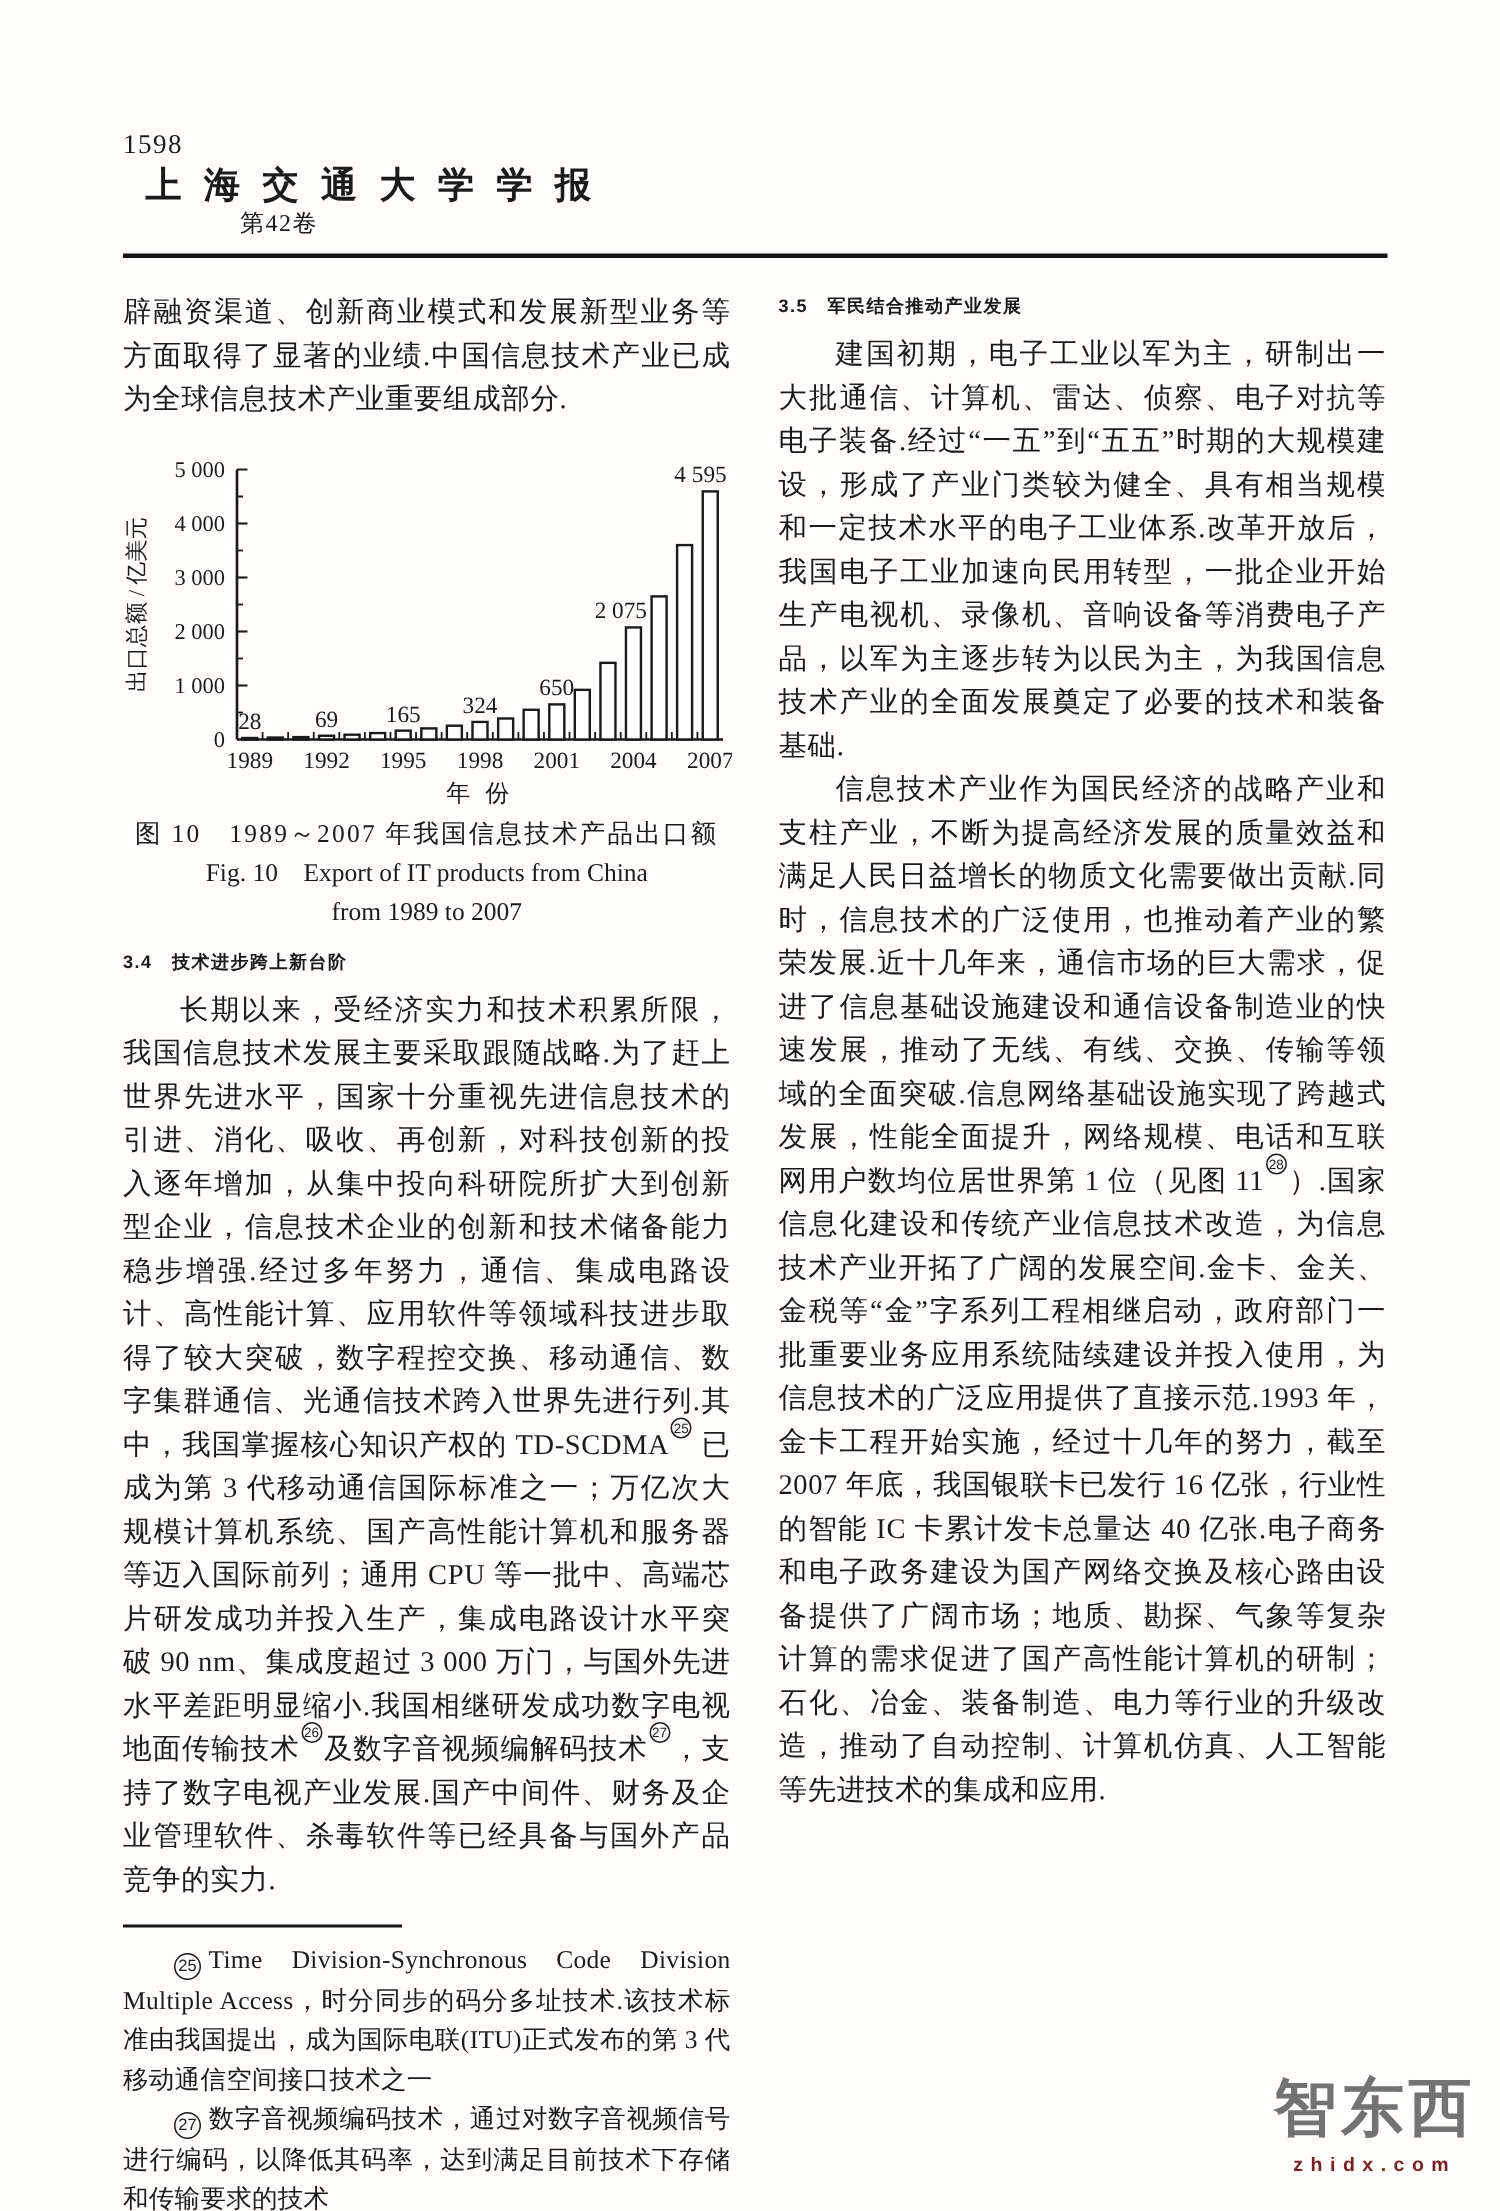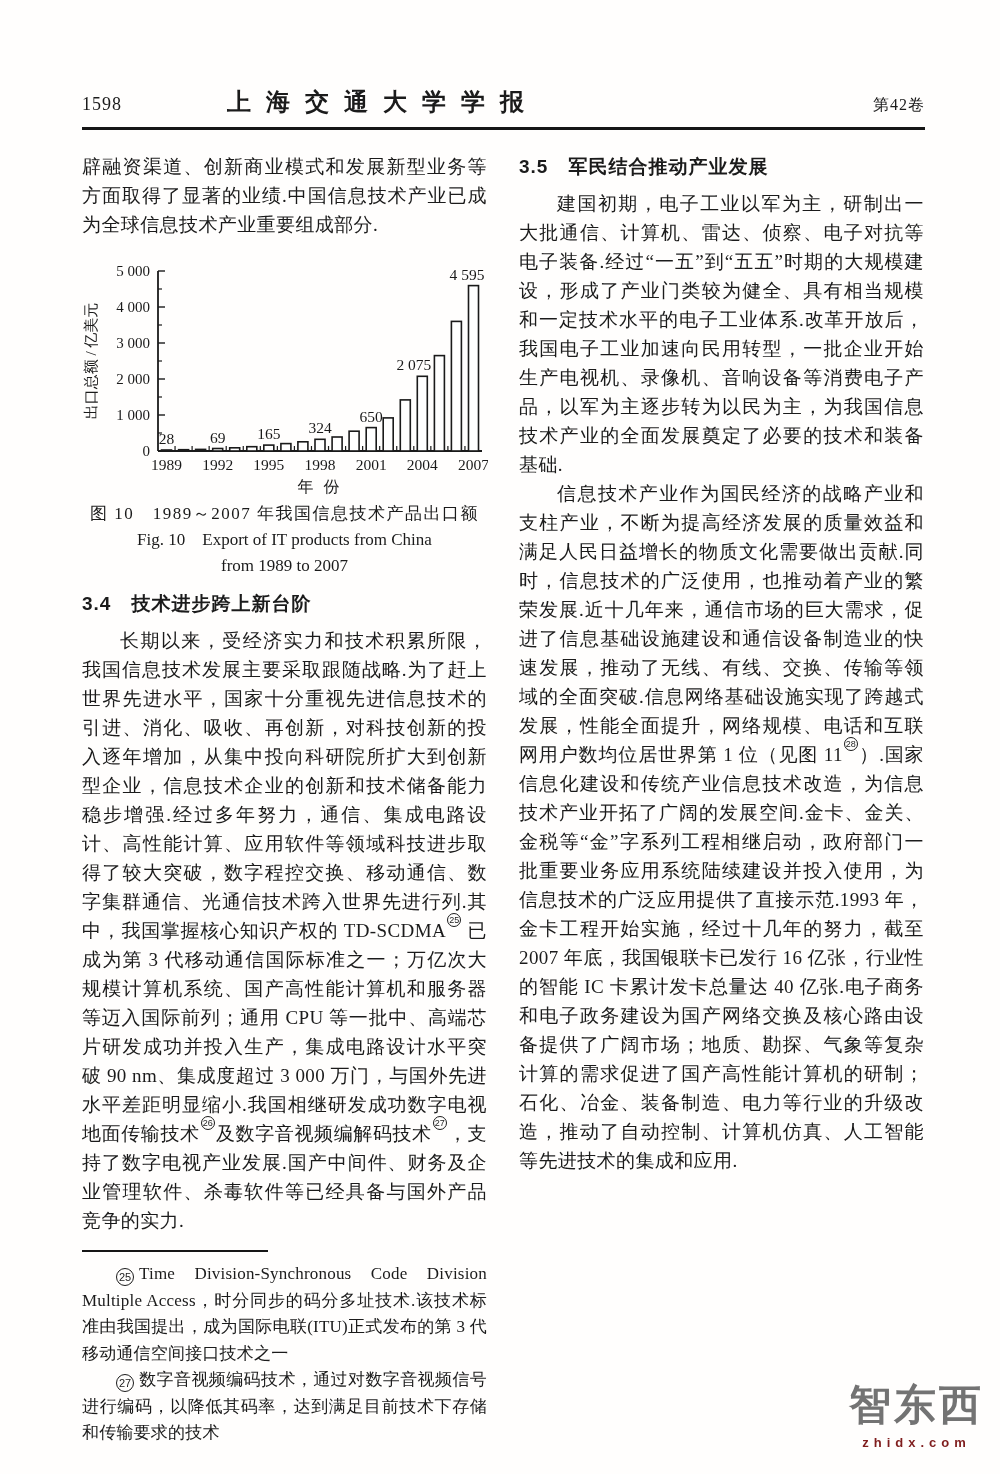--- a/index.html
+++ b/index.html
@@ -7,33 +7,33 @@
     position:relative;
     width:1000px;height:1474px;
     background:#fffefd;
     box-sizing:border-box;
     padding:86px 75px 0 82px;
     color:#1b1b1b;
     font-family:"Liberation Serif","DejaVu Serif",serif;
     overflow:hidden;
   }
   
-  .hdr{display:flex;align-items:baseline;}
+  .hdr{display:flex;align-items:baseline;flex-direction:column;}
   .hdr .pageno{width:130px;font-size:18px;letter-spacing:1px;}
   .hdr .jtitle{flex:1;text-align:left;font-size:24px;font-weight:600;letter-spacing:15px;text-indent:15px;}
   .hdr .vol{width:130px;text-align:right;font-size:16px;letter-spacing:1px;}
   .hdr-rule{border-bottom:3px solid #161616;margin-top:9px;}
   
   .cols{display:flex;gap:32px;margin-top:22px;}
   .col{width:405px;}
   p.body{margin:0;font-size:19px;line-height:29px;text-align:justify;letter-spacing:0.4px;}
   p.indent{text-indent:2em;}
   h3.sec{
     font-family:"Liberation Sans","DejaVu Sans",sans-serif;
-    font-size:19px;font-weight:700;letter-spacing:1px;
+    font-size:12px;font-weight:700;letter-spacing:1px;
     margin:12px 0 9px;
   }
   h3.first{margin-top:2px;}
   
   .cnum{
     display:inline-block;box-sizing:border-box;
     width:18px;height:18px;line-height:16px;
     border:1px solid #1b1b1b;border-radius:50%;
     text-align:center;font-size:11px;letter-spacing:0;
     font-family:"Liberation Sans","DejaVu Sans",sans-serif;

